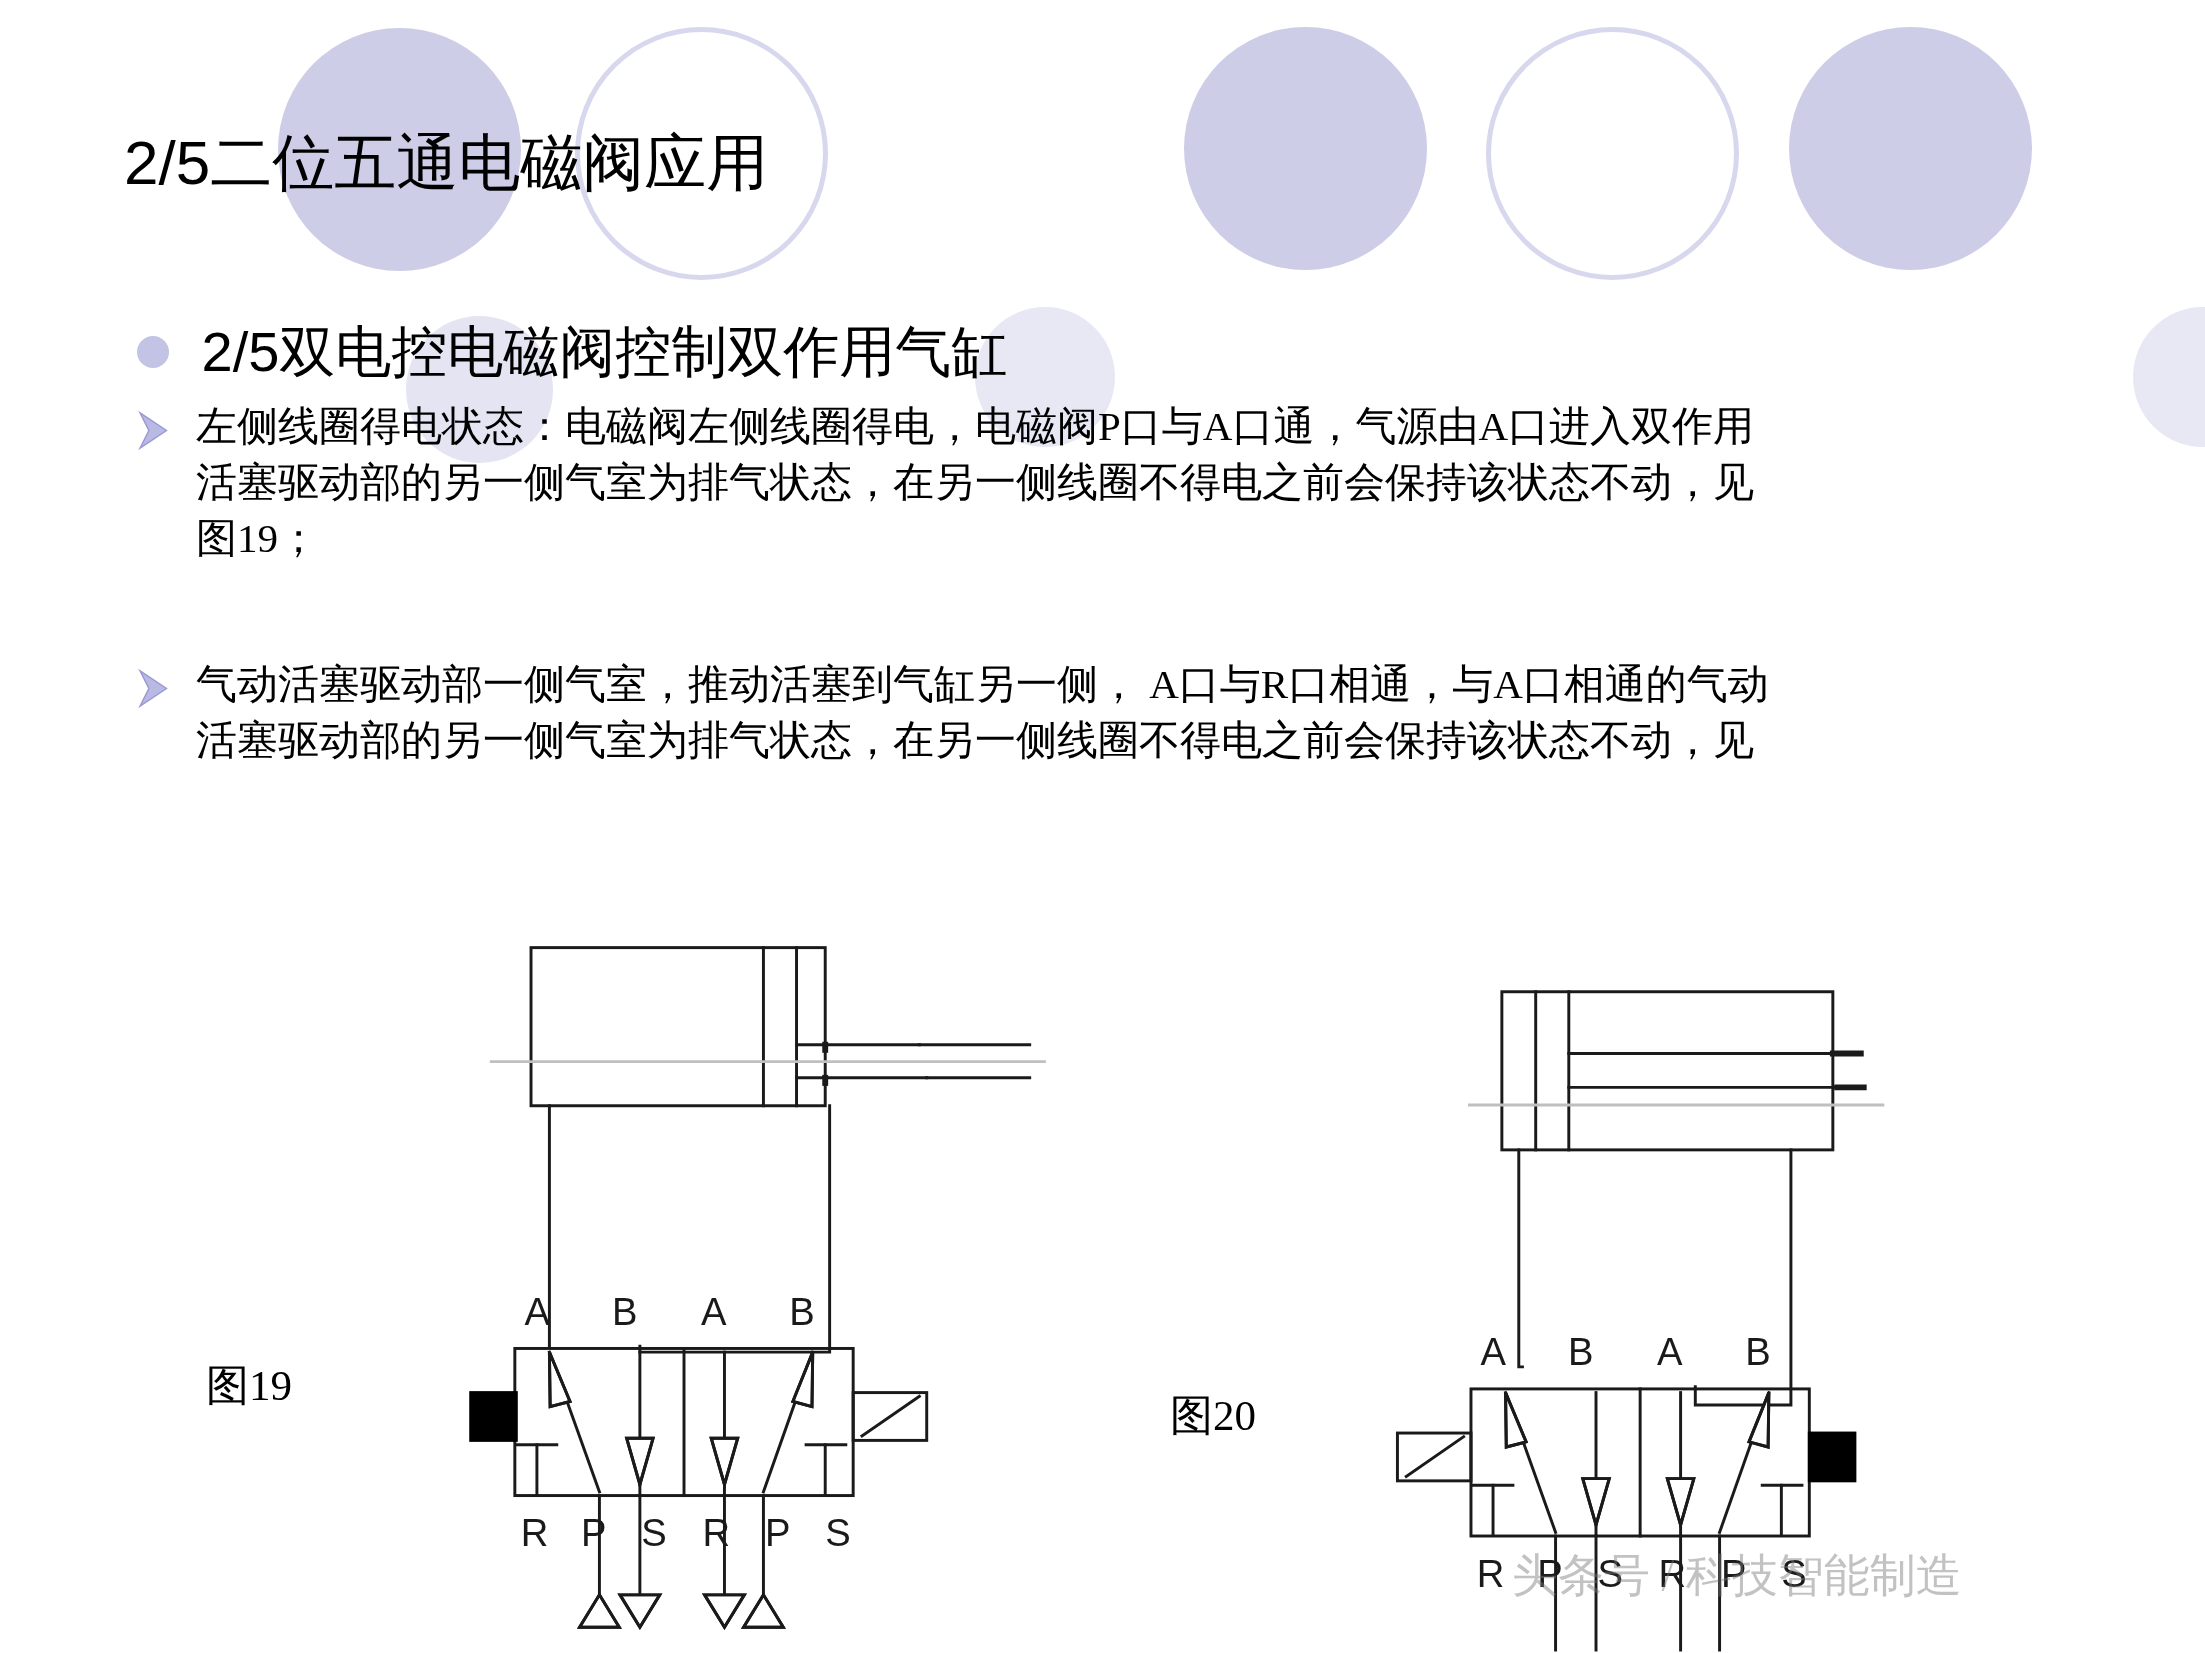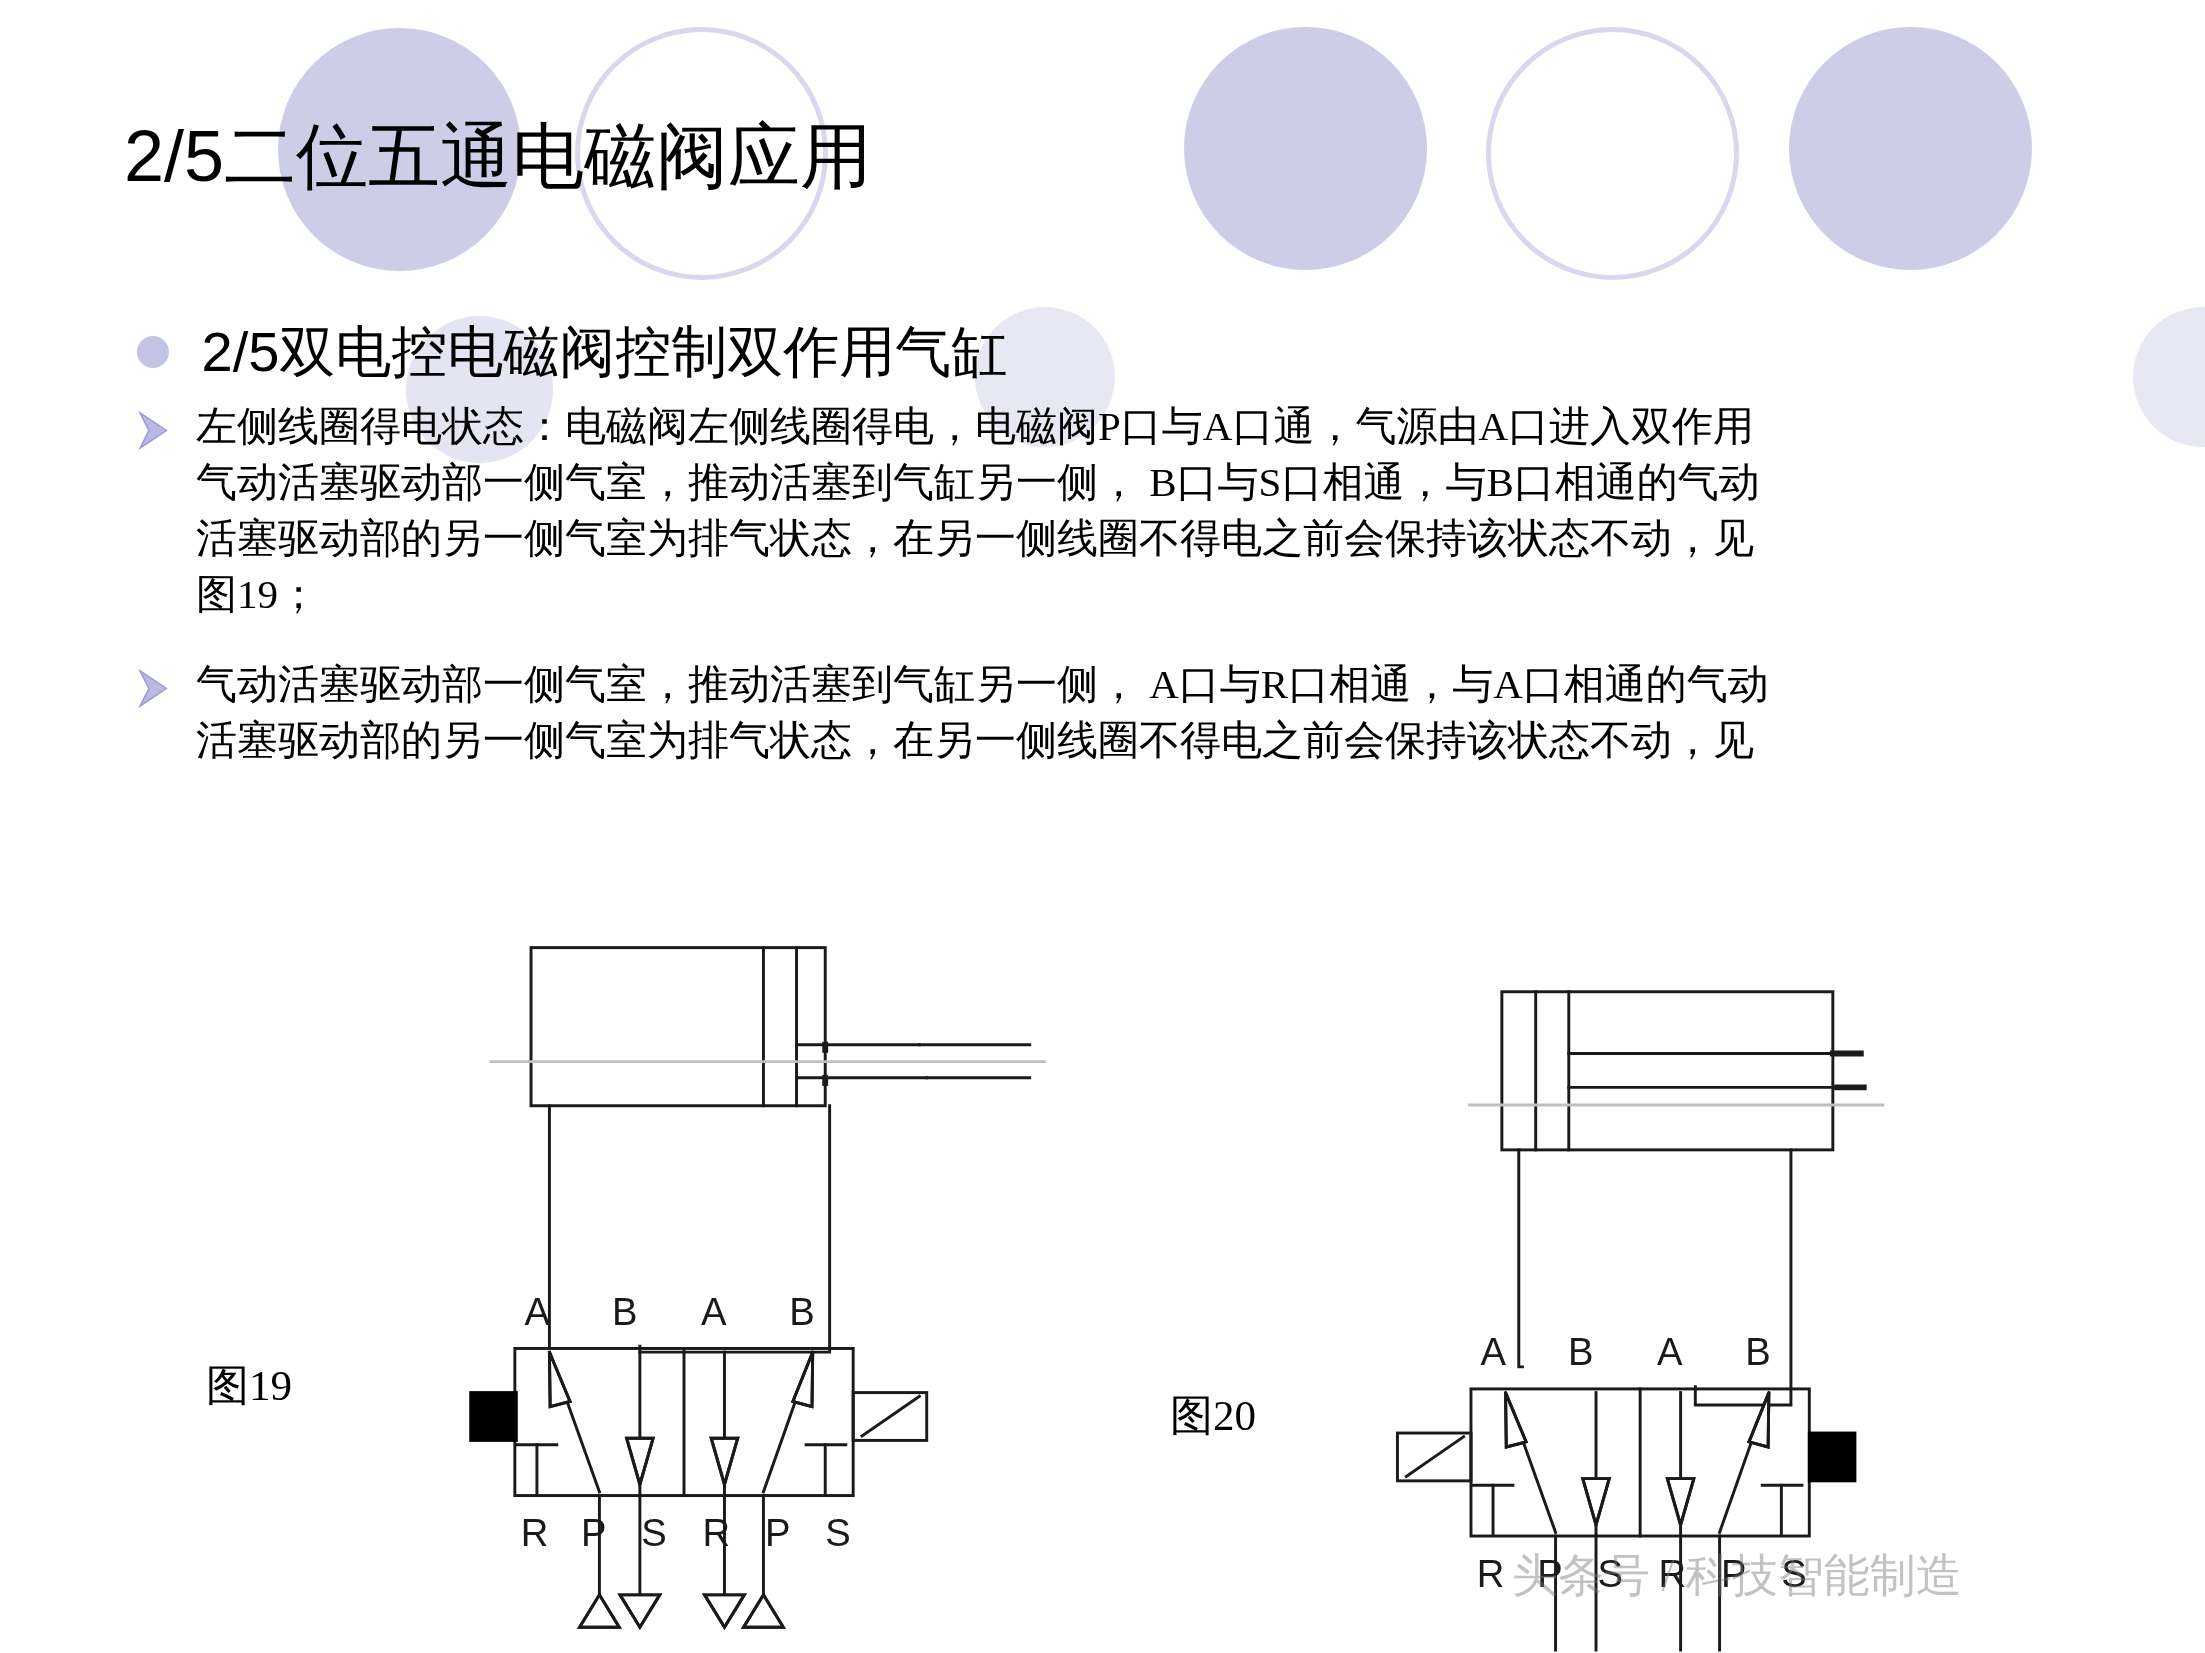--- a/index.html
+++ b/index.html
@@ -10,23 +10,23 @@
   }
   .slide{position:absolute;inset:0;overflow:hidden;}
 
   
   .circle{position:absolute;border-radius:50%;}
   .c-fill{background:#cdcde8;}
   .c-ring{background:transparent;border:5.1px solid #d7d7ee;}
 
   
   .title{
-    position:absolute;left:124px;top:120px;
+    position:absolute;left:124px;top:132px;
     font-family:"Liberation Sans","DejaVu Sans",sans-serif;
-    font-size:72px;line-height:1.0;font-weight:400;color:#000;
+    font-size:62px;line-height:1.0;font-weight:400;color:#000;
     letter-spacing:0px;white-space:nowrap;z-index:5;
   }
 
   
   .l1row{position:absolute;left:137px;top:324px;display:flex;align-items:center;z-index:5;gap:6px;}
   .l1dot{width:32px;height:32px;border-radius:50%;background:#c3c3e6;flex:0 0 auto;margin-right:26.5px;}
   .l1text{
     font-family:"Liberation Sans","DejaVu Sans",sans-serif;
     font-size:56px;line-height:1.0;color:#000;white-space:nowrap;font-weight:400;
   }
@@ -84,21 +84,20 @@
   </div>
 
   <div class="l2 p1">
     <div class="arrow">
       <svg width="34" height="41" viewBox="0 0 46 56">
           <path d="M4 4 L40 28 L4 52 L16 28 Z" fill="#b9b9e4" stroke="#9a9ad6" stroke-width="2"></path>
         </svg>
     </div>
     <div class="body">
       <div>左侧线圈得电状态：电磁阀左侧线圈得电，电磁阀P口与A口通，气源由A口进入双作用</div>
-      <div>气动活塞驱动部一侧气室，推动活塞到气缸另一侧， B口与S口相通，与B口相通的气动</div>
       <div>活塞驱动部的另一侧气室为排气状态，在另一侧线圈不得电之前会保持该状态不动，见</div>
       <div>图19；</div>
     </div>
   </div>
 
   <div class="l2 p2">
     <div class="arrow">
       <svg width="34" height="41" viewBox="0 0 46 56">
           <path d="M4 4 L40 28 L4 52 L16 28 Z" fill="#b9b9e4" stroke="#9a9ad6" stroke-width="2"></path>
         </svg>

